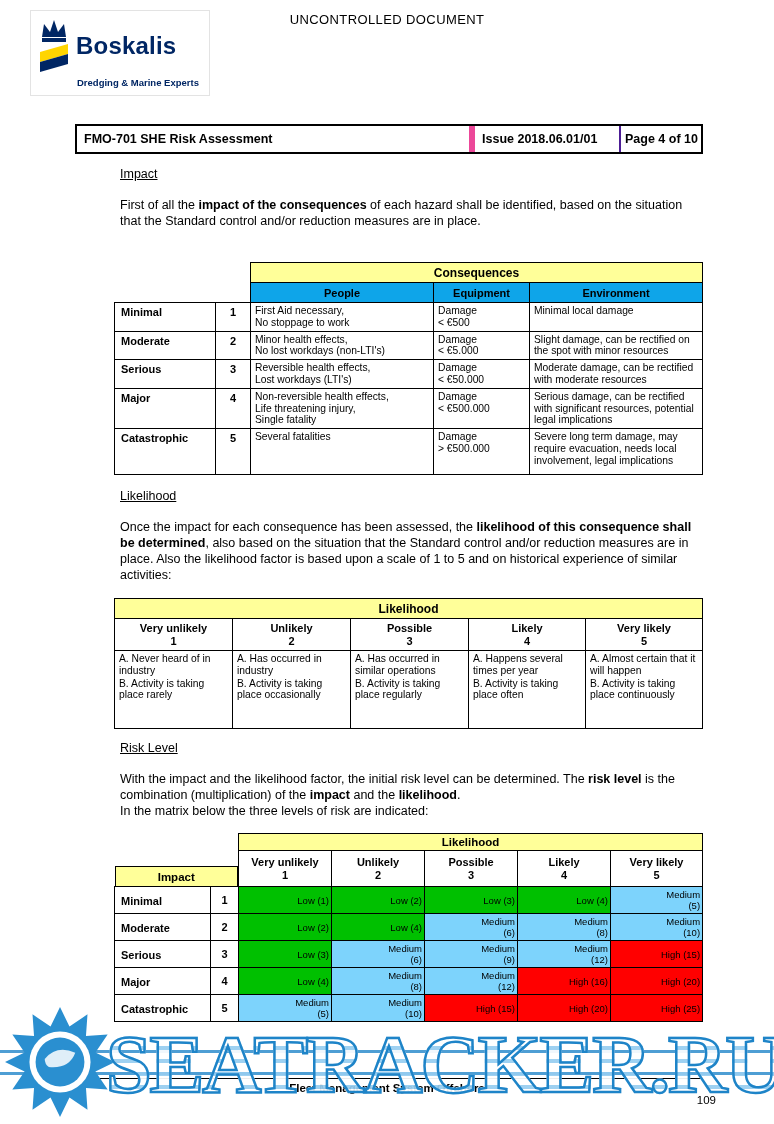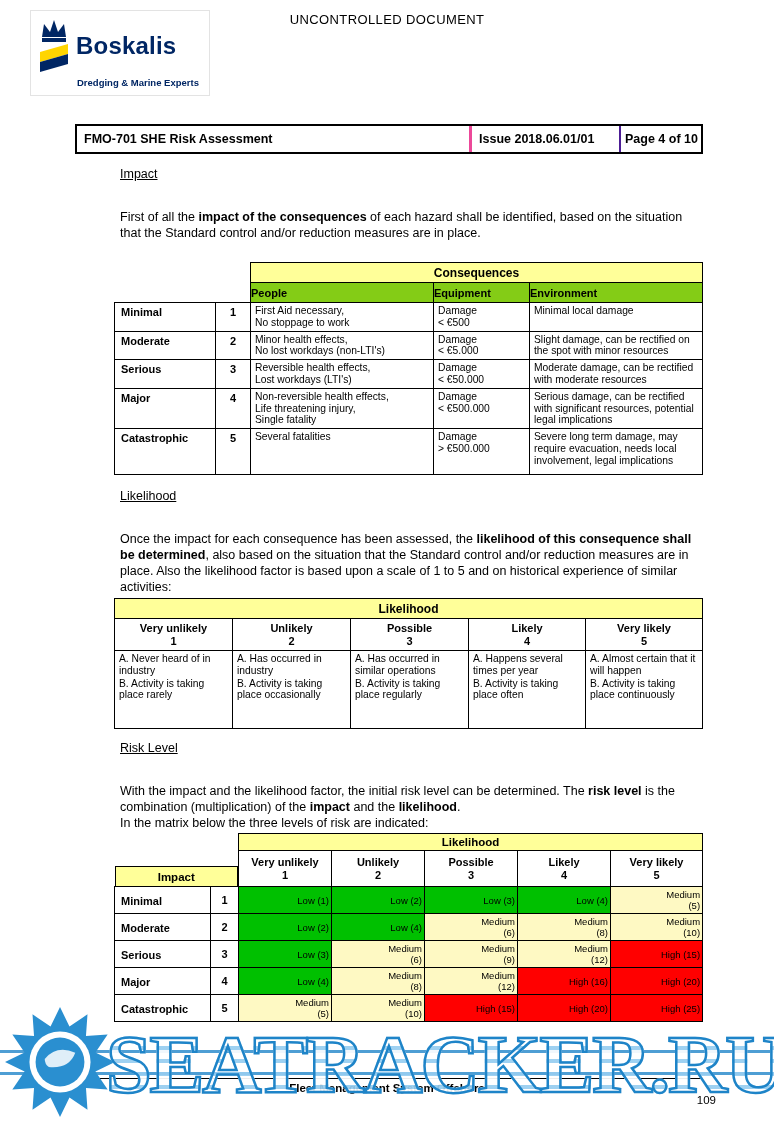--- a/index.html
+++ b/index.html
@@ -13,51 +13,51 @@
   .uncontrolled { position:absolute; top:12px; left:0; width:100%; text-align:center; font-size:13px; letter-spacing:.4px; }
   .logo { position:absolute; top:10px; left:30px; width:180px; height:86px; border:1px solid #e3e3e3; background:#fff; padding:5px 6px; }
   .logo-row { display:flex; align-items:center; }
   .logo-mark { width:34px; height:60px; flex:0 0 34px; }
   .brand { font-size:24px; font-weight:bold; color:#002664; margin-left:5px; letter-spacing:.2px; }
   .tagline { margin-left:40px; margin-top:1px; font-size:9.5px; font-weight:bold; color:#002664; }
 
   .docbar { position:absolute; top:124px; left:75px; width:628px; height:30px; border:2px solid #000; display:flex; font-weight:bold; font-size:12.5px; background:#fff; }
   .docbar .cell { display:flex; align-items:center; padding:0 7px; white-space:nowrap; }
   .docbar .c-title { flex:1; }
-  .docbar .c-issue { width:150px; border-left:3px solid #ec4899; }
+  .docbar .c-issue { width:150px; border-left:6px solid #ec4899; }
   .docbar .c-page  { width:82px;  border-left:2px solid #4c1d95; padding:12px 4px; }
 
   
   .heading { position:absolute; left:120px; font-size:12.5px; text-decoration:underline; }
-  .para { position:absolute; left:120px; width:586px; font-size:12.5px; line-height:16px;margin-top:12px; }
+  .para { position:absolute; left:120px; width:586px; font-size:12.5px; line-height:16px; }
 
   
   table { border-collapse:collapse; position:absolute; left:114px; background:#fff; table-layout:fixed; }
   td, th { border:1px solid #000; vertical-align:top; }
   .spacer { border:none; background:transparent; }
   .band { background:#ffff99; font-weight:bold; font-size:12px; text-align:center; vertical-align:middle; }
-  .colhead { font-weight:bold; font-size:11px; text-align:left; vertical-align:middle; background:#84cc16;margin-left:40px; }
+  .colhead { font-weight:bold; font-size:11px; text-align:center; vertical-align:middle; background:#0ea5e9;margin-left:40px; }
   .rlabel { font-weight:bold; font-size:11px; padding:3px 2px 2px 6px; vertical-align:top; }
   .rscore { font-weight:bold; font-size:11px; text-align:center; padding-top:3px; }
   .tcell  { font-size:10.3px; line-height:11.8px; padding:2px 4px; }
   .pre { white-space:pre-line; }
 
   
   .lk-head { font-weight:bold; font-size:11px; text-align:center; vertical-align:middle; line-height:13px; }
   .lk-cell { font-size:10.3px; line-height:11.8px; padding:2px 4px; }
   .lk-cell .b-item { margin-top:1px; }
 
   
   .corner { border:none; vertical-align:bottom; padding:0; }
   .corner .impact-box { height:20px; border:1px solid #000; border-bottom:none; background:#ffff99; font-weight:bold; font-size:11.5px; text-align:center; line-height:20px; }
   .mlabel { font-weight:bold; font-size:11px; padding:3px 2px 2px 6px; vertical-align:middle; }
   .mscore { font-weight:bold; font-size:11px; text-align:center; vertical-align:middle; }
   .mcell { font-size:9.5px; text-align:right; vertical-align:middle; padding:2px; }
   td[data-level="low"]    { background:#00c000; }
-  td[data-level="medium"] { background:#fef9c3;padding-left:44px; }
+  td[data-level="medium"] { background:#7dd3fc;padding-left:44px; }
   td[data-level="high"]   { background:#ff0000; }
 
   
   .footer-line { position:absolute; top:1078px; left:75px; width:628px; border-top:1.5px solid #000; }
   .footer-text { position:absolute; top:1082px; left:0; width:100%; text-align:center; font-weight:bold; font-size:11.5px; }
   .page-number { position:absolute; top:1094px; right:58px; font-size:11.5px; }
 
   
   .watermark { position:absolute; left:0; top:1000px; width:774px; height:124px; z-index:20; pointer-events:none; }
   .wm-line { position:absolute; left:0; width:774px; height:3px; background:rgba(34,134,201,.8); }

